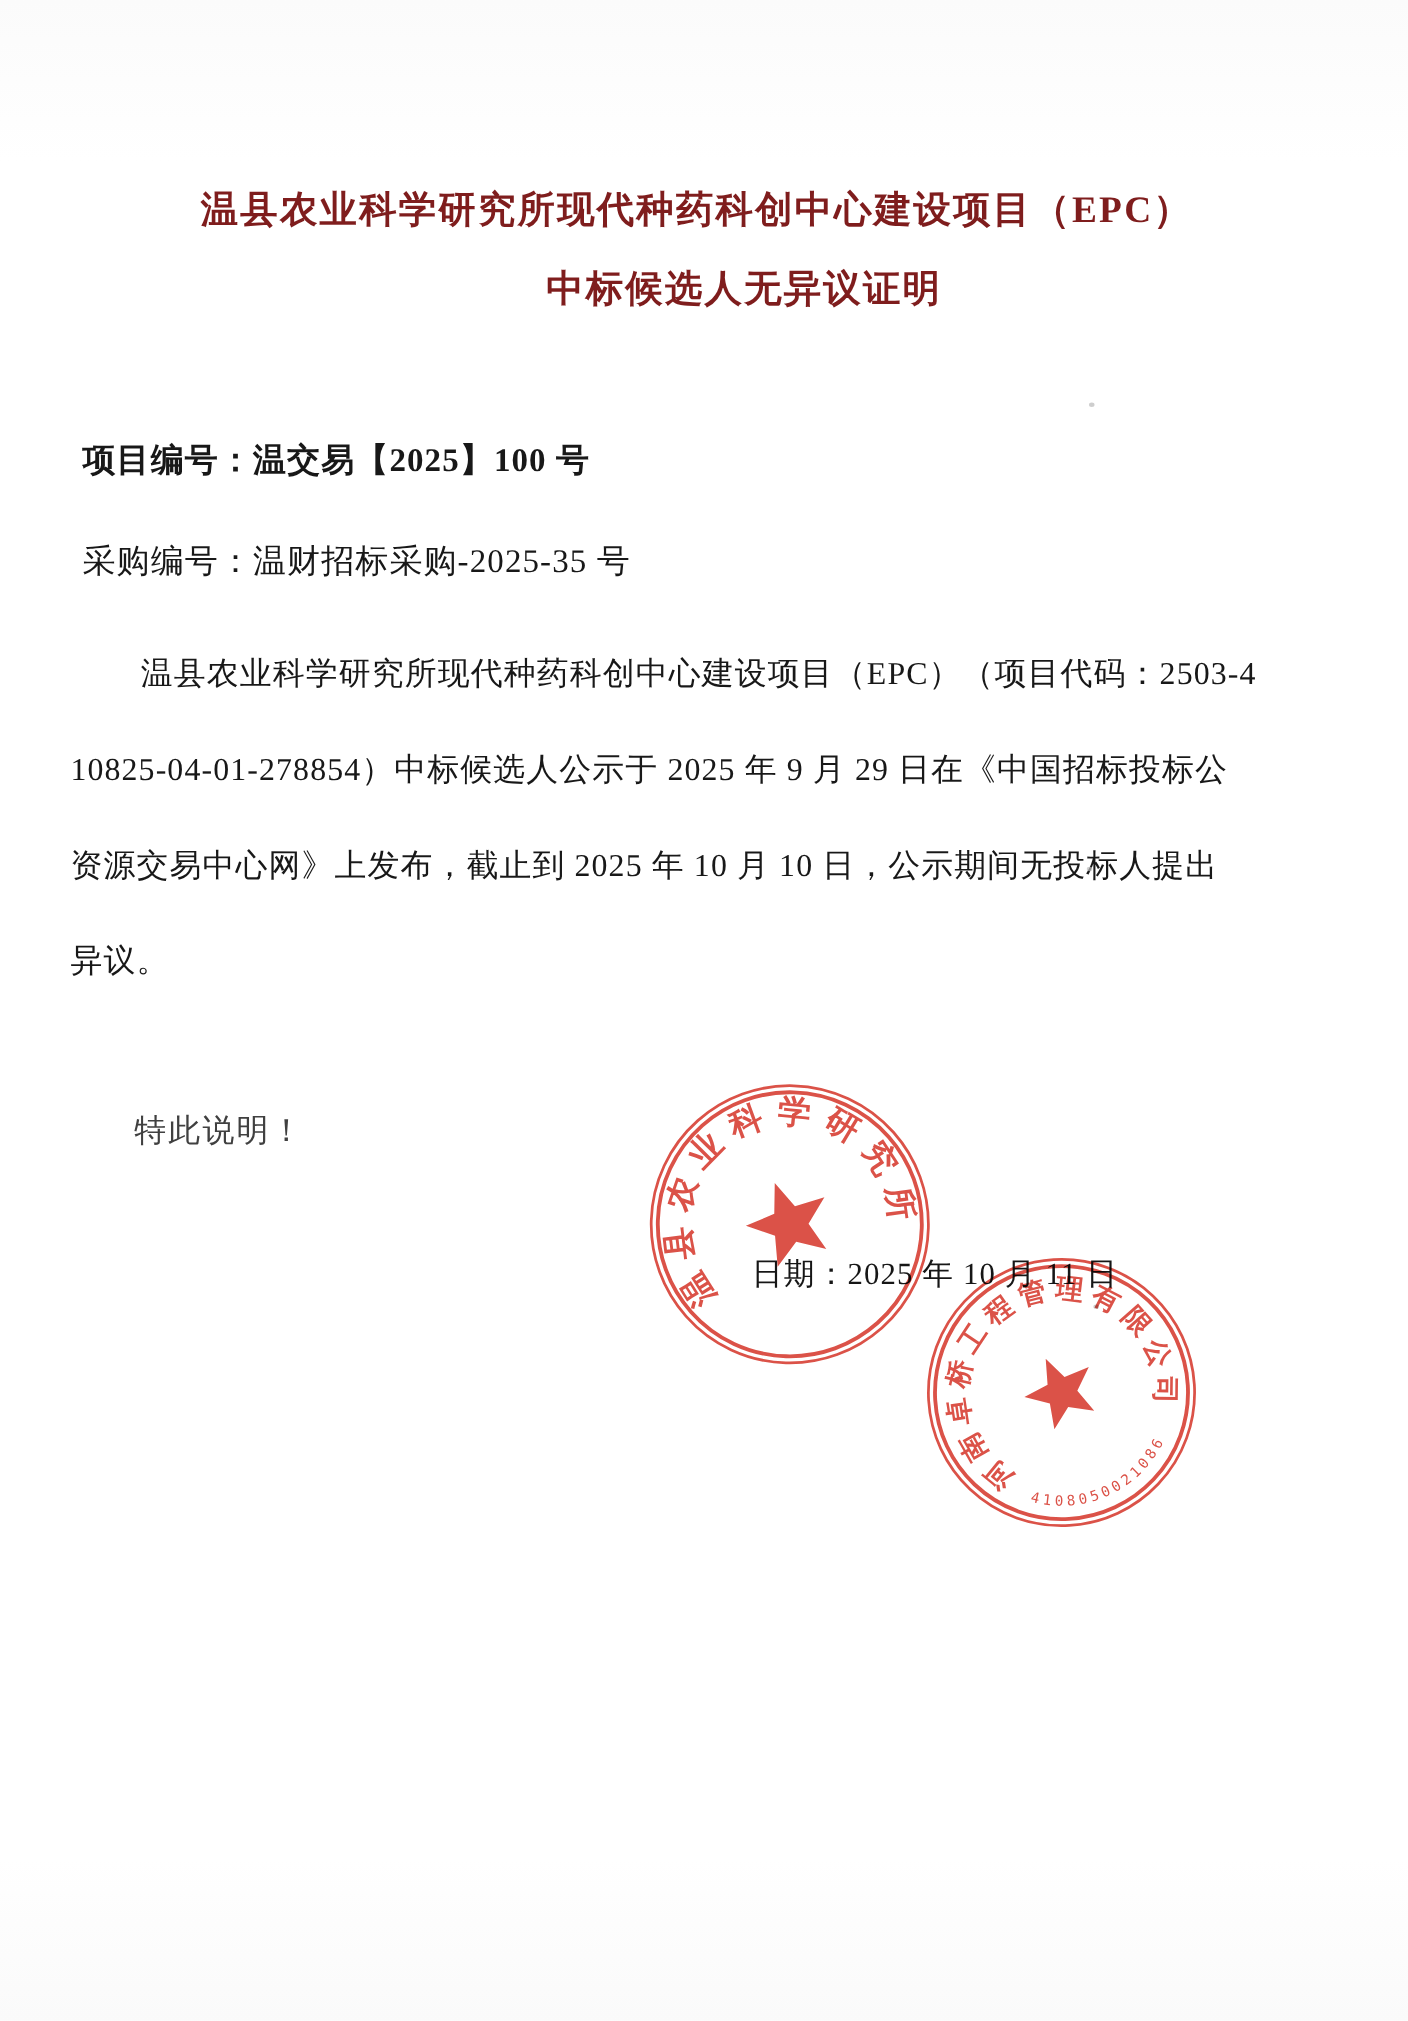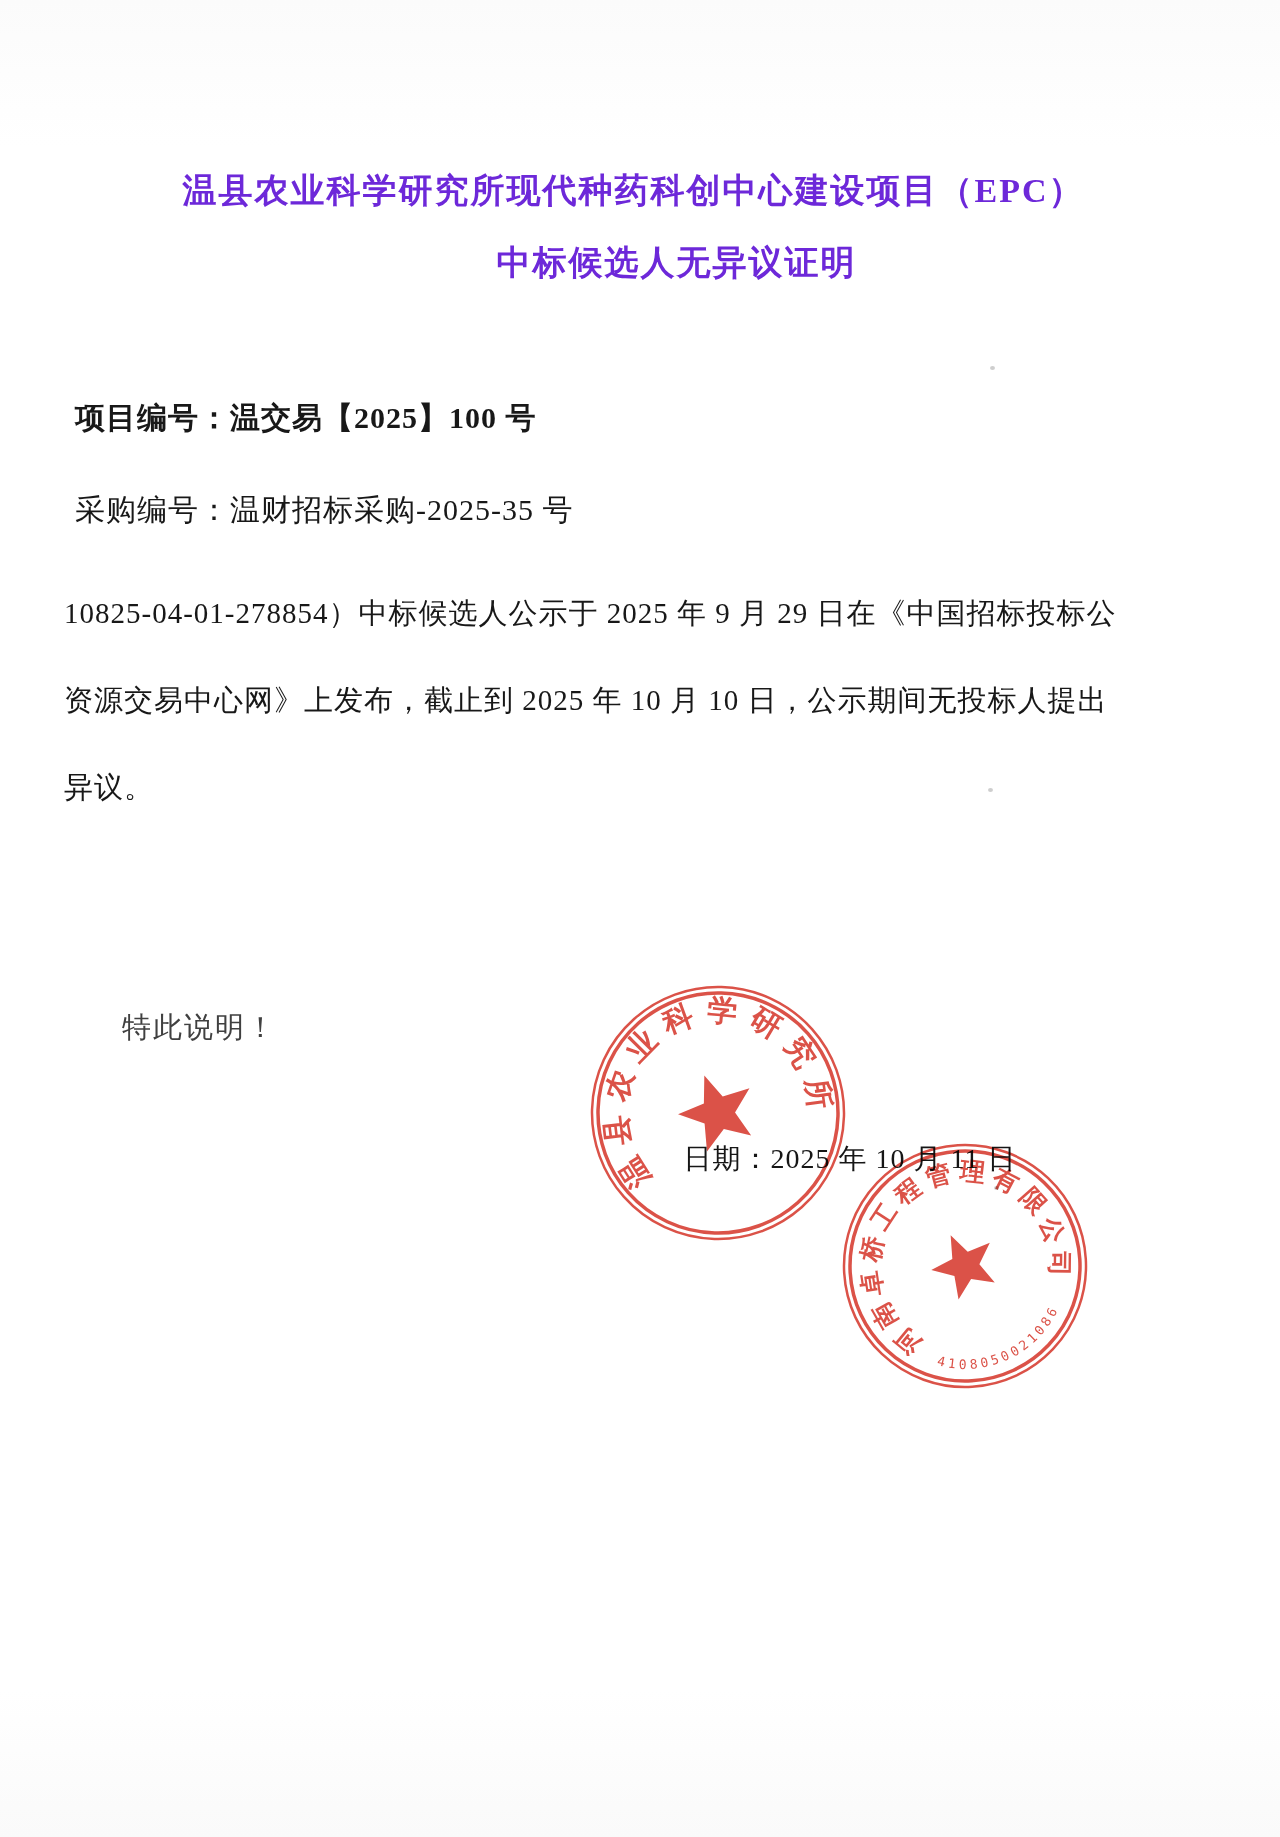--- a/index.html
+++ b/index.html
@@ -16,21 +16,21 @@
     overflow: hidden;
   }
   .title {
     position: absolute;
     left: 0;
     width: 1267px;
     text-align: center;
     font-weight: bold;
     font-size: 34px;
     letter-spacing: 2px;
-    color: #6d28d9;
+    color: #7f1d1d;
   }
   .title-1 { top: 168px; }
   .title-2 { top: 240px; margin-left: 43px; }
 
   .meta-line {
     position: absolute;
     left: 75px;
     font-size: 30px;
     letter-spacing: 1px;
     color: #181818;
@@ -103,20 +103,21 @@
 </head>
 <body>
 
 <div class="title title-1">温县农业科学研究所现代种药科创中心建设项目（EPC）</div>
 <div class="title title-2">中标候选人无异议证明</div>
 
 <div class="meta-line meta-1">项目编号：温交易【2025】100 号</div>
 <div class="meta-line meta-2">采购编号：温财招标采购-2025-35 号</div>
 
 <div class="body-paragraph">
+  <div class="body-line indent">温县农业科学研究所现代种药科创中心建设项目（EPC）（项目代码：2503-4</div>
   <div class="body-line">10825-04-01-278854）中标候选人公示于 2025 年 9 月 29 日在《中国招标投标公</div>
   <div class="body-line">资源交易中心网》上发布，截止到 2025 年 10 月 10 日，公示期间无投标人提出</div>
   <div class="body-line">异议。</div>
 </div>
 
 <div class="closing-line">特此说明！</div>
 
 <div class="signature-block">
   <div class="signature-line">日期：2025 年 10 月 11 日</div>
 </div>

